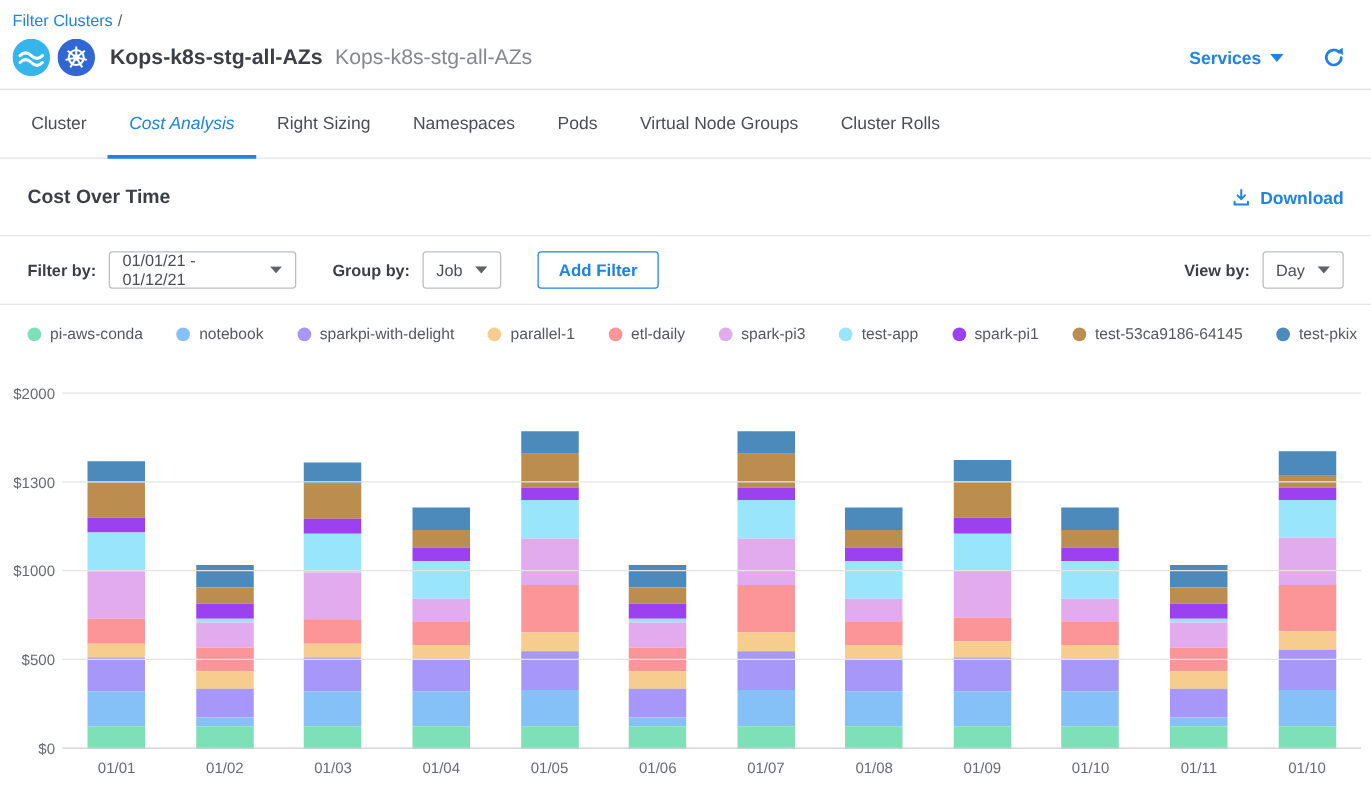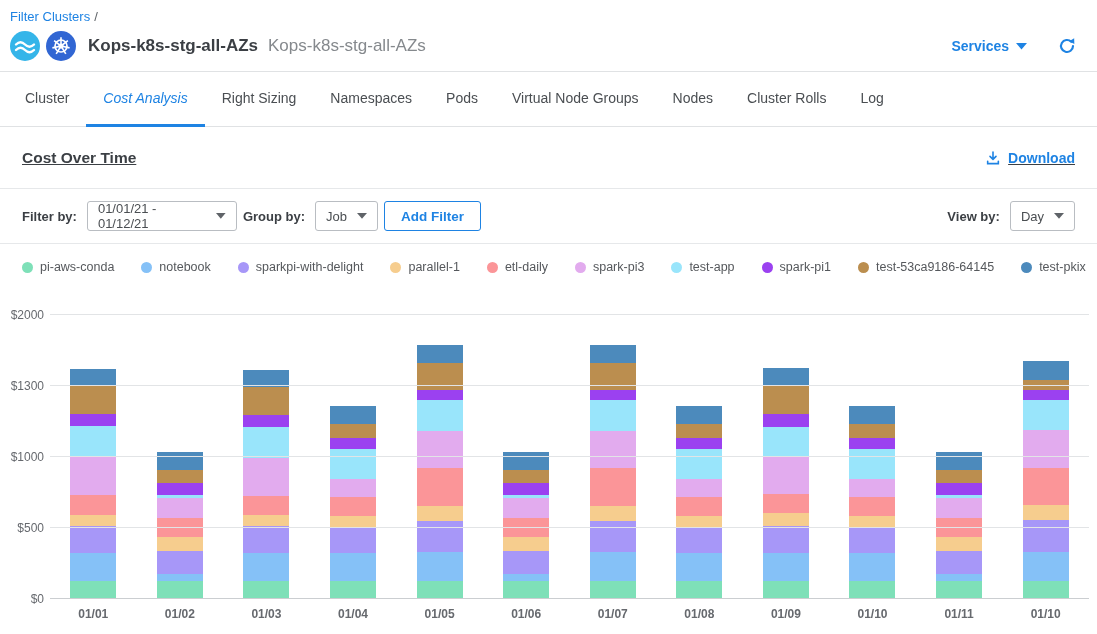--- a/index.html
+++ b/index.html
@@ -18,48 +18,48 @@
   .header .spacer { flex:1; }
   .actions-btn { display:flex; align-items:center; gap:7px; color:#1e83e3; font-weight:bold; font-size:14px; cursor:pointer; }
   .refresh-btn { margin-left:30px; cursor:pointer; display:flex; align-items:center; }
 
   
   .tabs { display:flex; align-items:stretch; height:55px; padding-left:8px; border-bottom:1px solid #e0e2e4; }
   .tab { display:flex; align-items:center; padding:0 17px; font-size:14px; color:#4a4e52; cursor:pointer; border-bottom:3px solid transparent; margin-bottom:-1px; }
   .tab.active { color:#1e83e3; border-bottom-color:#1e83e3;font-style:italic; }
 
   
-  .section-head { display:flex; align-items:center; height:62px; padding:0 22px; border-bottom:1px solid #e6e8ea;text-decoration:underline; }
+  .section-head { display:flex; align-items:center; height:62px; padding:0 22px; border-bottom:1px solid #e6e8ea; }
   .section-head h2 { font-size:15.5px; font-weight:bold; color:#3b3f44; }
   .section-head .spacer { flex:1; }
   .download { display:flex; align-items:center; gap:7px; color:#1e83e3; font-weight:bold; font-size:14px; cursor:pointer; }
 
   
   .filter-bar { display:flex; align-items:center; height:55px; padding:0 22px; border-bottom:1px solid #e6e8ea; }
   .flabel { font-size:13px; font-weight:bold; color:#3b3f44; margin-right:10px; }
-  .select-box { height:30px; background:#fff; border:1px solid #b9bdc2; border-radius:3px; display:flex; align-items:center; gap:10px; padding:0 10px; font-size:13px; color:#4a4e52; cursor:pointer; margin-right:6px; }
+  .select-box { height:30px; background:#fff; border:1px solid #b9bdc2; border-radius:3px; display:flex; align-items:center; gap:10px; padding:0 10px; font-size:13px; color:#4a4e52; cursor:pointer; margin-right:29px; }
   .btn-outline { height:30px; padding:0 16px; background:#fff; border:1px solid #1e83e3; border-radius:3px; color:#1e83e3; font-weight:bold; font-size:13.5px; cursor:pointer; font-family:inherit; }
   .filter-bar .spacer { flex:1; }
   .filter-bar .select-box:last-child { margin-right:0; }
 
   
   .legend { display:flex; align-items:center; height:46px; padding:0 22px; gap:27px; }
   .legend-item { display:flex; align-items:center; gap:7px; font-size:12.5px; color:#55585c; cursor:pointer; white-space:nowrap; }
   .legend-dot { width:11px; height:11px; border-radius:50%; flex:none; }
 
   
   .chart-wrap { position:relative; margin:25px 8px 0 50px; height:284px; }
   .gridline { position:absolute; left:0; right:0; height:1px; background:#e2e4e6; }
   .gridline.zero { background:#cbced1; }
   .ytick { position:absolute; left:-48px; width:42px; text-align:right; font-size:12px; color:#66696e; }
   .bars-row { position:absolute; left:0; right:0; top:0; bottom:0; display:flex; align-items:flex-end; }
   .bar-slot { flex:1; display:flex; justify-content:center; }
   .bar { width:46px; display:flex; flex-direction:column-reverse; }
   .bar-seg { width:100%; }
-  .xlabels { display:flex; margin:8px 8px 0 50px;font-weight:bold; }
+  .xlabels { display:flex; margin:8px 8px 0 50px; }
   .xlabel { flex:1; text-align:center; font-size:12px; color:#66696e; }
 </style>
 </head>
 <body>
 
 <div class="breadcrumb">
   <a>Filter Clusters</a><span class="sep">/</span>
 </div>
 
 <div class="header">
@@ -99,23 +99,21 @@
   </div>
 </div>
 
 <div class="tabs">
     <div class="tab">Cluster</div>
     <div class="tab active">Cost Analysis</div>
     <div class="tab">Right Sizing</div>
     <div class="tab">Namespaces</div>
     <div class="tab">Pods</div>
     <div class="tab">Virtual Node Groups</div>
-    <div class="tab">Nodes</div>
     <div class="tab">Cluster Rolls</div>
-    <div class="tab">Log</div>
   </div>
 
 <div class="section-head">
   <h2>Cost Over Time</h2>
   <span class="spacer"></span>
   <div class="download">
     <svg width="16" height="16" viewBox="0 0 24 24">
       <path d="M12 3v11m0 0l-4.5-4.5M12 14l4.5-4.5" fill="none" stroke="#1e83e3" stroke-width="2.4" stroke-linecap="round" stroke-linejoin="round"></path>
       <path d="M4 17v3.5h16V17" fill="none" stroke="#1e83e3" stroke-width="2.4" stroke-linecap="round"></path>
     </svg>

